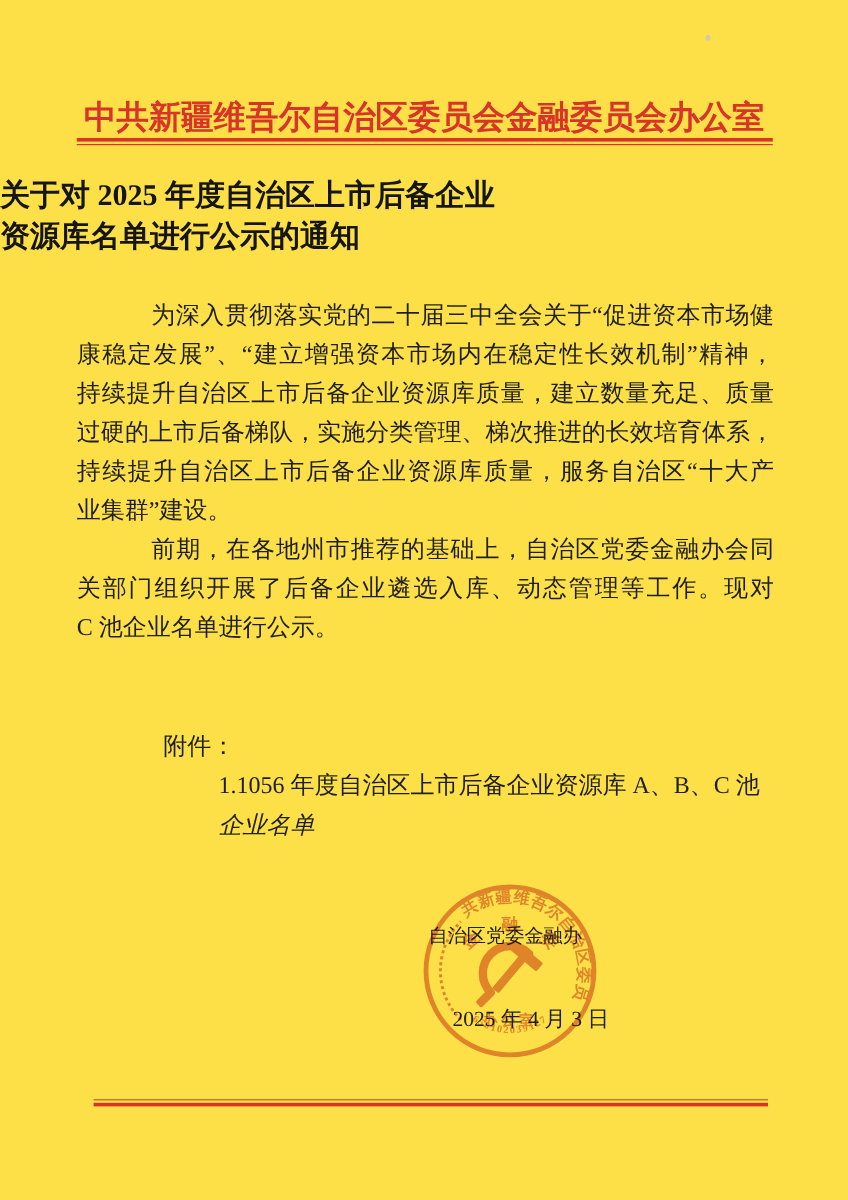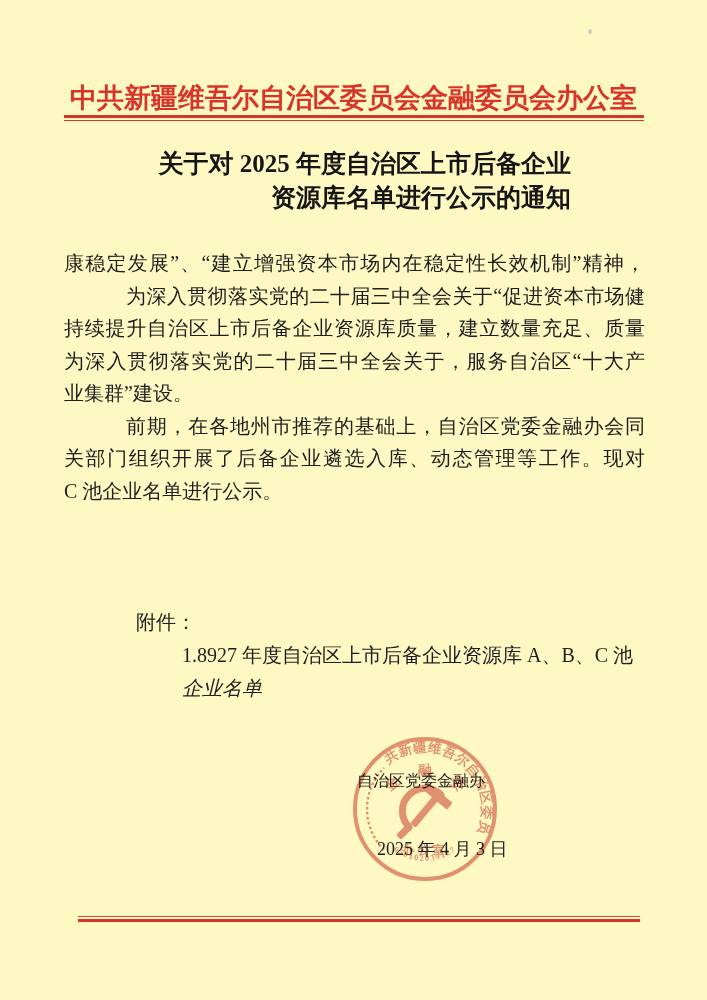--- a/index.html
+++ b/index.html
@@ -3,33 +3,33 @@
 <meta charset="utf-8">
 <style>
   :root{
     --red:#d8342a;
     --seal:#c84038;
     --ink:#1e1e1e;
     --artifact:#c6c6c6;
   }
   html,body{margin:0;padding:0;background:#ffffff;}
   .page{
-    position:relative;width:707px;height:1000px;background:#fef9c3;overflow:hidden;
+    position:relative;width:707px;height:1000px;background:#fde047;overflow:hidden;
     font-family:"Liberation Serif","DejaVu Serif",serif;color:var(--ink);
   }
   .artifact-dot{position:absolute;left:588px;top:29px;width:4px;height:5px;border-radius:50%;
     background:var(--artifact);opacity:.8;}
   .org-title{
     position:absolute;top:80px;left:0;width:707px;text-align:center;
     font-size:27px;font-weight:bold;color:var(--red);letter-spacing:0px;white-space:nowrap;
   }
   .rule{position:absolute;left:64px;width:580px;background:var(--red);}
   .rule-top-thick{top:115px;height:3px;}
   .rule-top-thin{top:120px;height:1px;}
-  .doc-title{position:absolute;top:147px;left:0;width:571px;text-align:right;
+  .doc-title{position:absolute;top:147px;left:0;width:571px;text-align:left;
     font-size:25px;font-weight:bold;line-height:34px;color:#151515;}
   .body-block{position:absolute;left:64px;top:247px;width:581px;font-size:20px;color:var(--ink);}
   .bline{height:32.5px;line-height:32.5px;overflow:hidden;}
   .bline.j{text-align:justify;text-align-last:justify;}
   .bline.ind{padding-left:62px;}
   .att{position:absolute;font-size:20px;line-height:33px;white-space:nowrap;color:var(--ink);}
   .att-label{left:136px;top:606px;}
   .att-item1{left:182px;top:606px;}
   .att-item2a{left:182px;top:639px;}
   .att-item2b{left:182px;top:672px;font-style:italic;}
@@ -54,32 +54,33 @@
   <div class="org-title">中共新疆维吾尔自治区委员会金融委员会办公室</div>
   <div class="rule rule-top-thick"></div>
   <div class="rule rule-top-thin"></div>
 
   <div class="doc-title">
     <div>关于对 2025 年度自治区上市后备企业</div>
     <div>资源库名单进行公示的通知</div>
   </div>
 
   <div class="body-block">
+    <div class="bline ind j">为深入贯彻落实党的二十届三中全会关于“促进资本市场健</div>
     <div class="bline j">康稳定发展”、“建立增强资本市场内在稳定性长效机制”精神，</div>
-    <div class="bline ind j">为深入贯彻落实党的二十届三中全会关于“促进资本市场健</div>
     <div class="bline j">持续提升自治区上市后备企业资源库质量，建立数量充足、质量</div>
-    <div class="bline j">为深入贯彻落实党的二十届三中全会关于，服务自治区“十大产</div>
+    <div class="bline j">过硬的上市后备梯队，实施分类管理、梯次推进的长效培育体系，</div>
+    <div class="bline j">持续提升自治区上市后备企业资源库质量，服务自治区“十大产</div>
     <div class="bline">业集群”建设。</div>
     <div class="bline ind j">前期，在各地州市推荐的基础上，自治区党委金融办会同相</div>
     <div class="bline j">关部门组织开展了后备企业遴选入库、动态管理等工作。现对</div>
     <div class="bline">C 池企业名单进行公示。</div>
   </div>
 
   <div class="att att-label">附件：</div>
-  <div class="att att-item2a">1.8927 年度自治区上市后备企业资源库 A、B、C 池</div>
+  <div class="att att-item2a">1.1056 年度自治区上市后备企业资源库 A、B、C 池</div>
   <div class="att att-item2b">企业名单</div>
 
   <div class="sig">自治区党委金融办</div>
   <div class="date">2025 年 4 月 3 日</div>
 
   <svg class="seal-svg" viewBox="0 0 152 152" aria-hidden="true">
     <defs>
       <path id="arc-cn" d="M 35,35 A 58,58 0 0 1 126,105"></path>
       <path id="arc-ug" d="M 35,117 A 58,58 0 0 1 35,35"></path>
       <path id="arc-num" d="M 31,102 A 52,52 0 0 0 121,102"></path>

